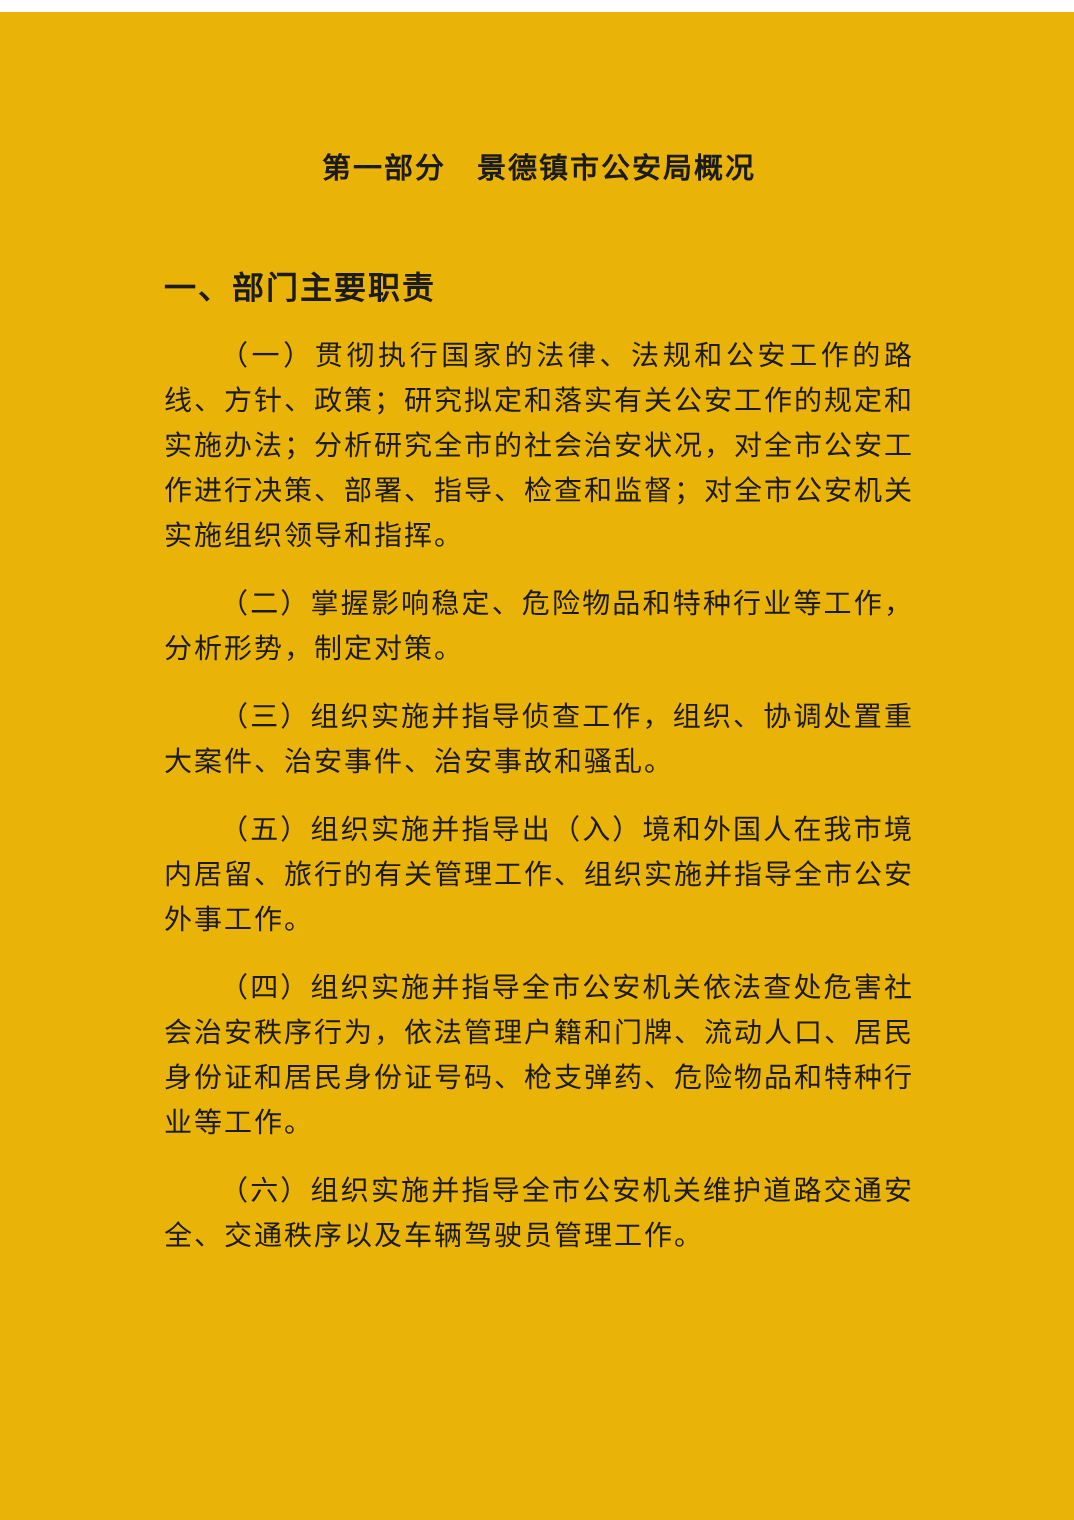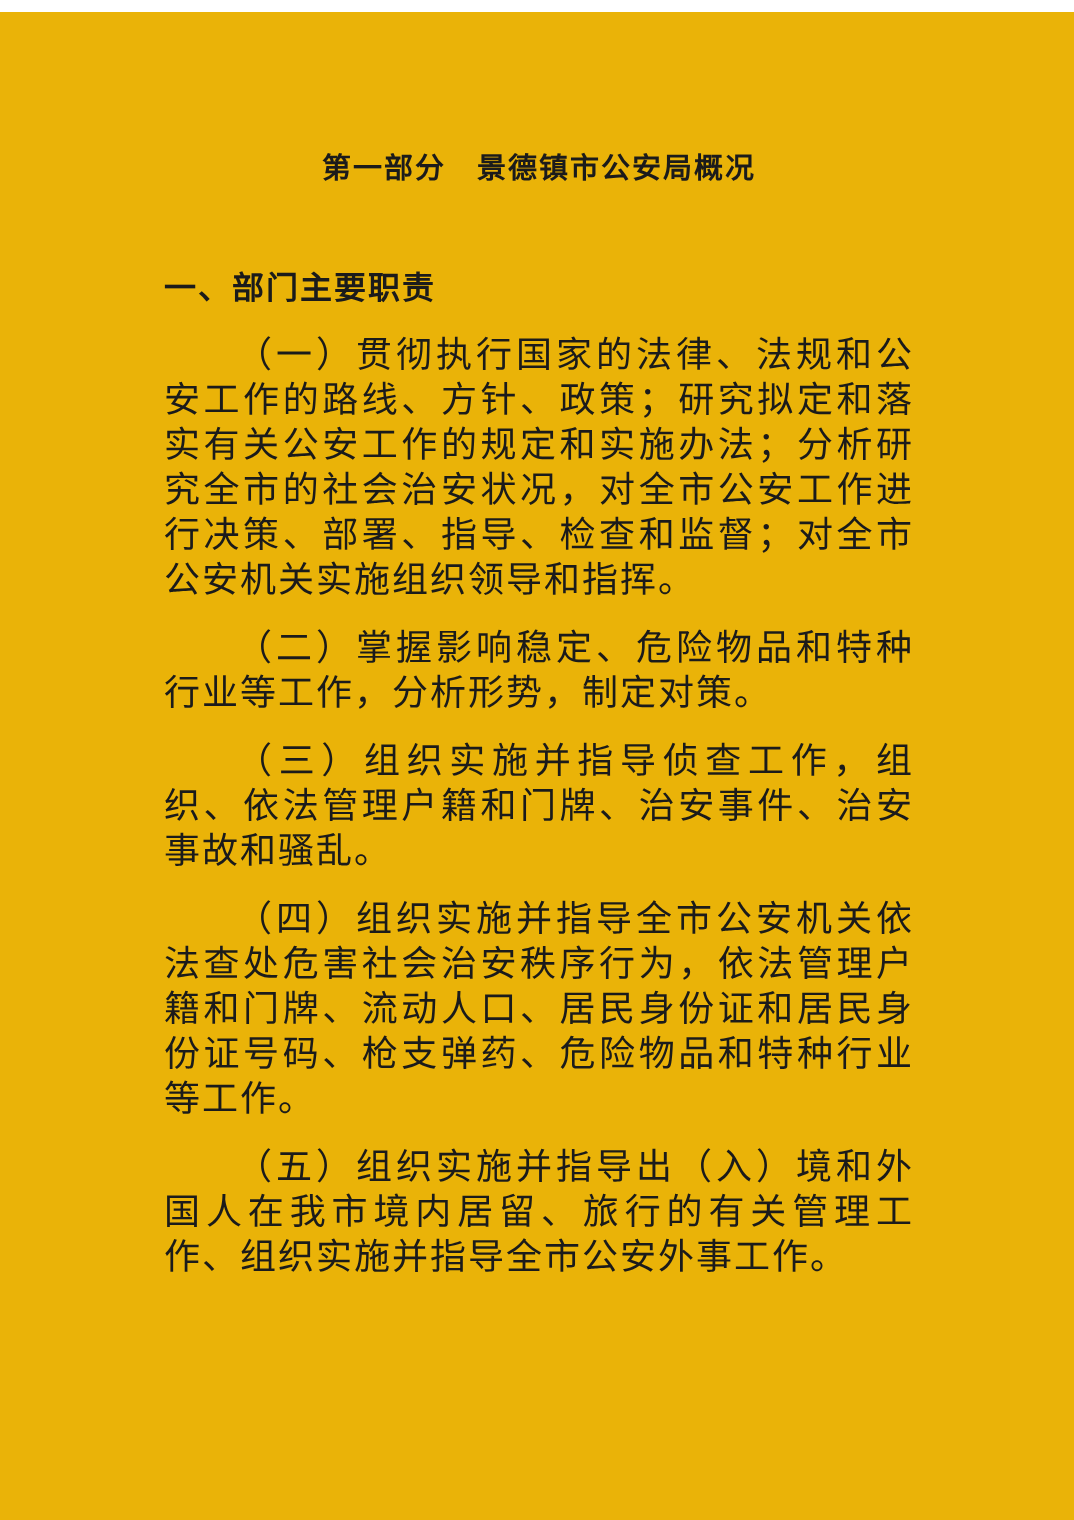--- a/index.html
+++ b/index.html
@@ -36,21 +36,21 @@
     font-family: "Liberation Sans", "DejaVu Sans", sans-serif;
     font-weight: 700;
     font-size: 32px;
     line-height: 44px;
     letter-spacing: 2px;
   }
   .body-paragraph {
     margin: 23px 0 0 0;
     font-family: Liberation Serif, serif;
     font-weight: 400;
-    font-size: 36px;
+    font-size: 28px;
     line-height: 45px;
     letter-spacing: 2px;
     text-align: justify;
     text-justify: inter-character;
     text-indent: 2em;
   }
 </style>
 </head>
 <body>
 
@@ -58,22 +58,23 @@
   <div class="content">
 
     <h1 class="doc-title">第一部分　景德镇市公安局概况</h1>
 
     <h2 class="section-heading">一、部门主要职责</h2>
 
     <p class="body-paragraph">（一）贯彻执行国家的法律、法规和公安工作的路线、方针、政策；研究拟定和落实有关公安工作的规定和实施办法；分析研究全市的社会治安状况，对全市公安工作进行决策、部署、指导、检查和监督；对全市公安机关实施组织领导和指挥。</p>
 
     <p class="body-paragraph">（二）掌握影响稳定、危险物品和特种行业等工作，分析形势，制定对策。</p>
 
-    <p class="body-paragraph">（三）组织实施并指导侦查工作，组织、依法管理户籍和门牌、治安事件、治安事故和骚乱。</p>
+    <p class="body-paragraph">（三）组织实施并指导侦查工作，组织、协调处置重大案件、治安事件、治安事故和骚乱。</p>
+
+    <p class="body-paragraph">（五）组织实施并指导出（入）境和外国人在我市境内居留、旅行的有关管理工作、组织实施并指导全市公安外事工作。</p>
 
     <p class="body-paragraph">（四）组织实施并指导全市公安机关依法查处危害社会治安秩序行为，依法管理户籍和门牌、流动人口、居民身份证和居民身份证号码、枪支弹药、危险物品和特种行业等工作。</p>
 
-    <p class="body-paragraph">（五）组织实施并指导出（入）境和外国人在我市境内居留、旅行的有关管理工作、组织实施并指导全市公安外事工作。</p>
-
+    <p class="body-paragraph">（六）组织实施并指导全市公安机关维护道路交通安全、交通秩序以及车辆驾驶员管理工作。</p>
 
 
   </div>
 </div>
 
 </body></html>

